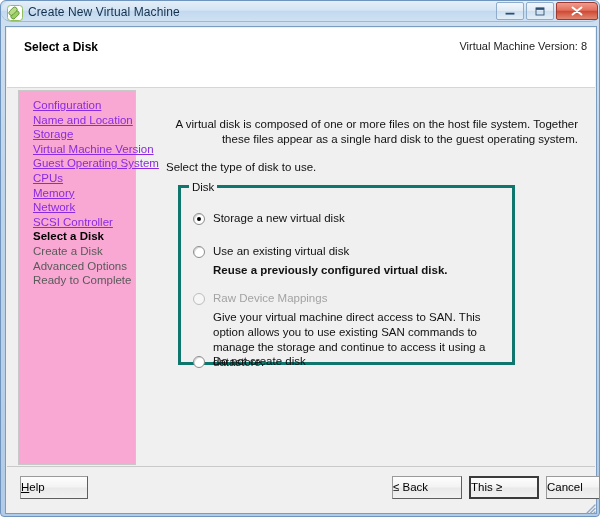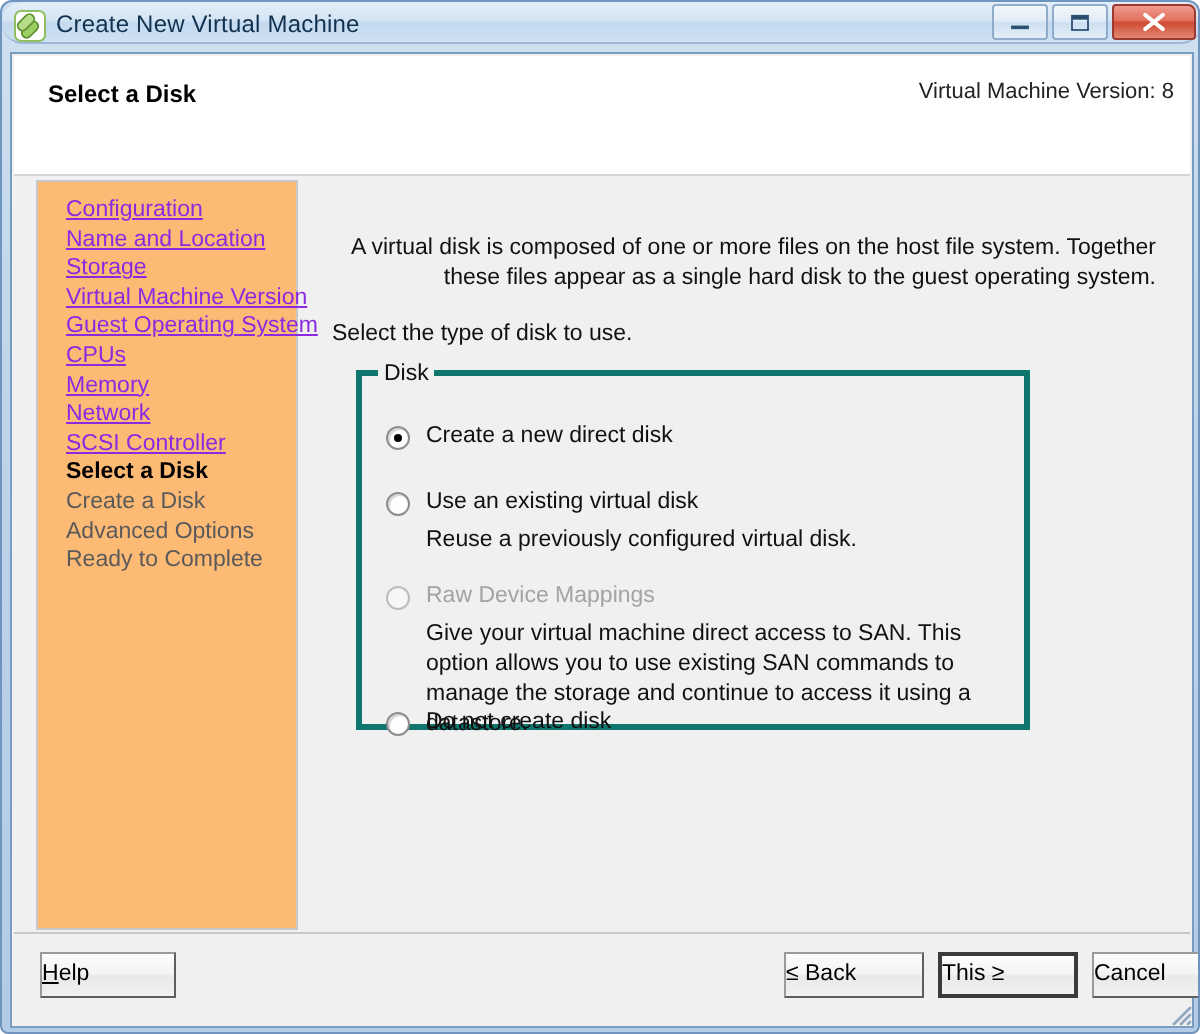--- a/index.html
+++ b/index.html
@@ -108,23 +108,23 @@
     position: absolute;
     right: 8px; top: 12px;
     font-size: 11px;
     color: #222222;
   }
 
   
   #sidebar {
     position: absolute;
     left: 12px; top: 63px;
-    width: 131px;
+    width: 118px;
     height: 375px;
-    background: #fdba74;
+    background: #f9a8d4;
     border: 1px solid #c8c8c8;
     box-sizing: border-box;
     padding: 7px 0 0 14px;
   }
   .side-item {
     font-size: 11.5px;
     line-height: 14.6px;
     white-space: nowrap;
   }
   .side-item.link {
@@ -215,21 +215,21 @@
     font-size: 11.5px;
     line-height: 15px;
     color: #111111;
     width: 300px;
   }
 
   #opt-new      { top: 24px; }
   #opt-existing { top: 57px; }
   #opt-raw      { top: 104px; }
   #opt-none     { top: 167px; }
-  #desc-existing{ top: 75px; left: 32px; }
+  #desc-existing{ top: 75px; left: 32px; font-weight: bold; }
   #desc-raw     { top: 122px; left: 32px; }
 
   
   #footer {
     position: absolute;
     left: 1px; bottom: 1px;
     width: 588px;
     height: 46px;
     border-top: 1px solid #c9c9c9;
     box-sizing: border-box;
@@ -320,21 +320,21 @@
 
     <div id="main">
       <div class="body-para" id="intro-para">A virtual disk is composed of one or more files on the host file system. Together these files appear as a single hard disk to the guest operating system.</div>
       <div class="body-para" id="instruct-para">Select the type of disk to use.</div>
 
       <div id="disk-group">
         <div id="disk-group-label">Disk</div>
 
         <div class="radio-row" id="opt-new">
           <span class="radio-mark checked"></span>
-          <span class="radio-label">Create a new direct disk</span>
+          <span class="radio-label">Storage a new virtual disk</span>
         </div>
 
         <div class="radio-row" id="opt-existing">
           <span class="radio-mark"></span>
           <span class="radio-label">Use an existing virtual disk</span>
         </div>
         <div class="radio-desc" id="desc-existing">Reuse a previously configured virtual disk.</div>
 
         <div class="radio-row" id="opt-raw">
           <span class="radio-mark disabled"></span>

